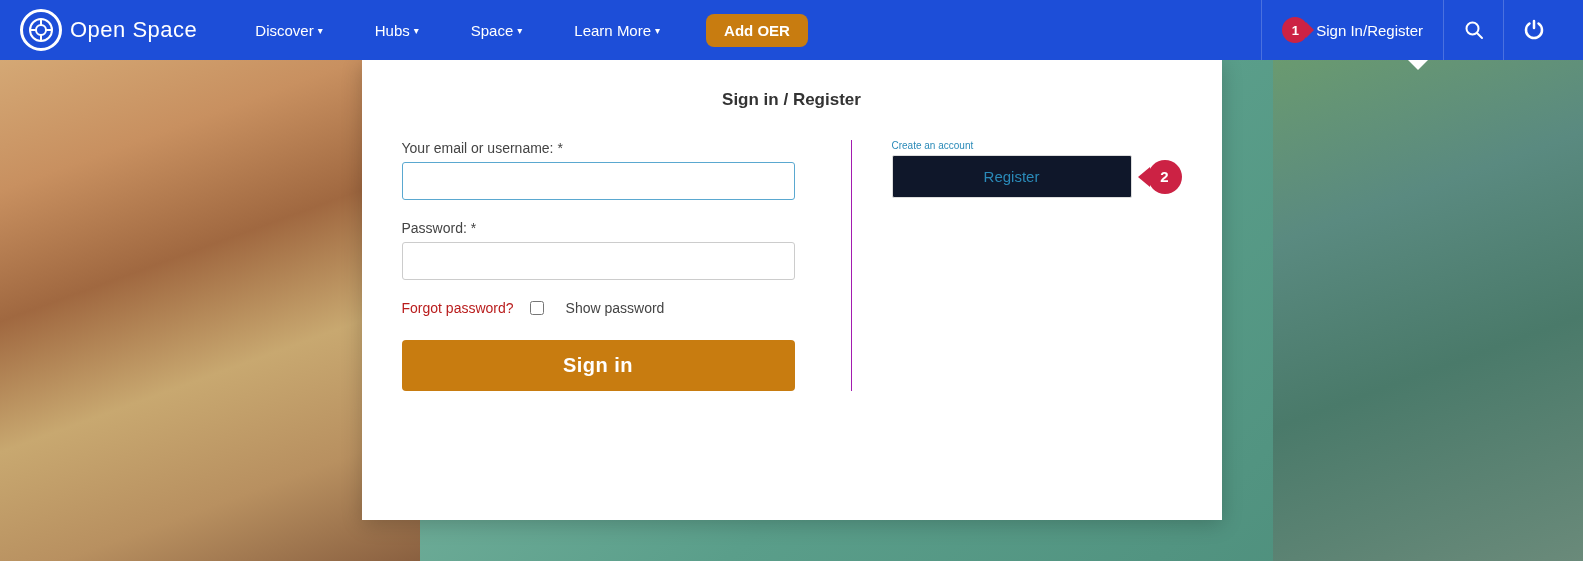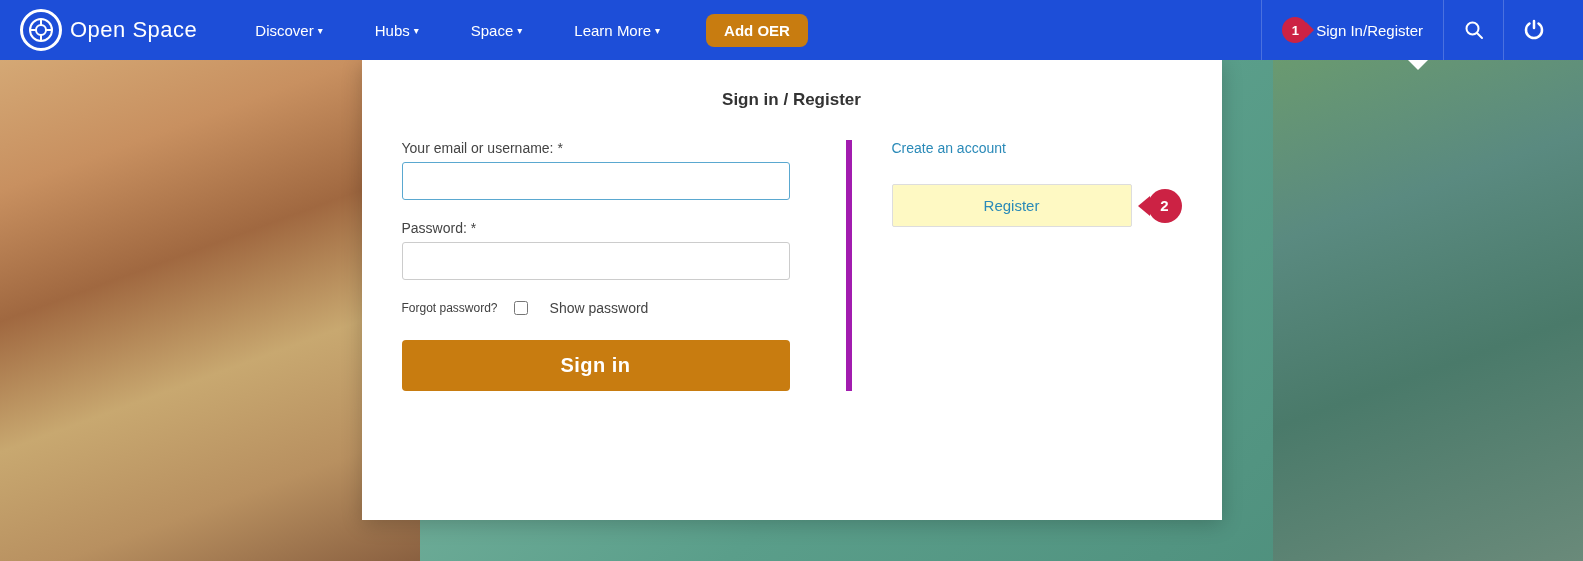--- a/index.html
+++ b/index.html
@@ -200,21 +200,21 @@
     }
 
     .panel-body {
       display: flex;
       gap: 0;
     }
 
     .panel-left {
       flex: 1;
       padding-right: 56px;
-      border-right: 6px solid #a21caf;
+      border-right: 1px solid #a21caf;
     }
 
     .panel-right {
       flex: 0 0 300px;
       padding-left: 40px;
       display: flex;
       flex-direction: column;
       align-items: flex-start;
       position: relative;
     }
@@ -242,22 +242,22 @@
 
     .form-actions {
       display: flex;
       align-items: center;
       gap: 16px;
       margin-bottom: 24px;
       margin-top: 4px;
     }
 
     .forgot-link {
-      color: #404040;
-      font-size: 12px;
+      color: #b91c1c;
+      font-size: 14px;
       cursor: pointer;
       text-decoration: none;
     }
 
     .show-password-group {
       display: flex;
       align-items: center;
       gap: 22px;
     }
     .show-password-checkbox {
@@ -278,28 +278,28 @@
       border: none;
       border-radius: 4px;
       padding: 14px;
       font-size: 20px;
       font-weight: 600;
       cursor: pointer;
       letter-spacing: 0.5px;
     }
 
     .create-account-text {
-      font-size: 14px;
+      font-size: 10px;
       color: #2a8ab8;
-      margin-bottom: 28px;
+      margin-bottom: 4px;
       cursor: pointer;
     }
 
     .register-btn {
-      background: #fef9c3;
+      background: #0f172a;
       border: 1px solid #ddd;
       color: #2a8ab8;
       padding: 12px 0;
       width: 240px;
       font-size: 15px;
       font-weight: 500;
       cursor: pointer;
       border-radius: 2px;
       text-align: center;
     }

